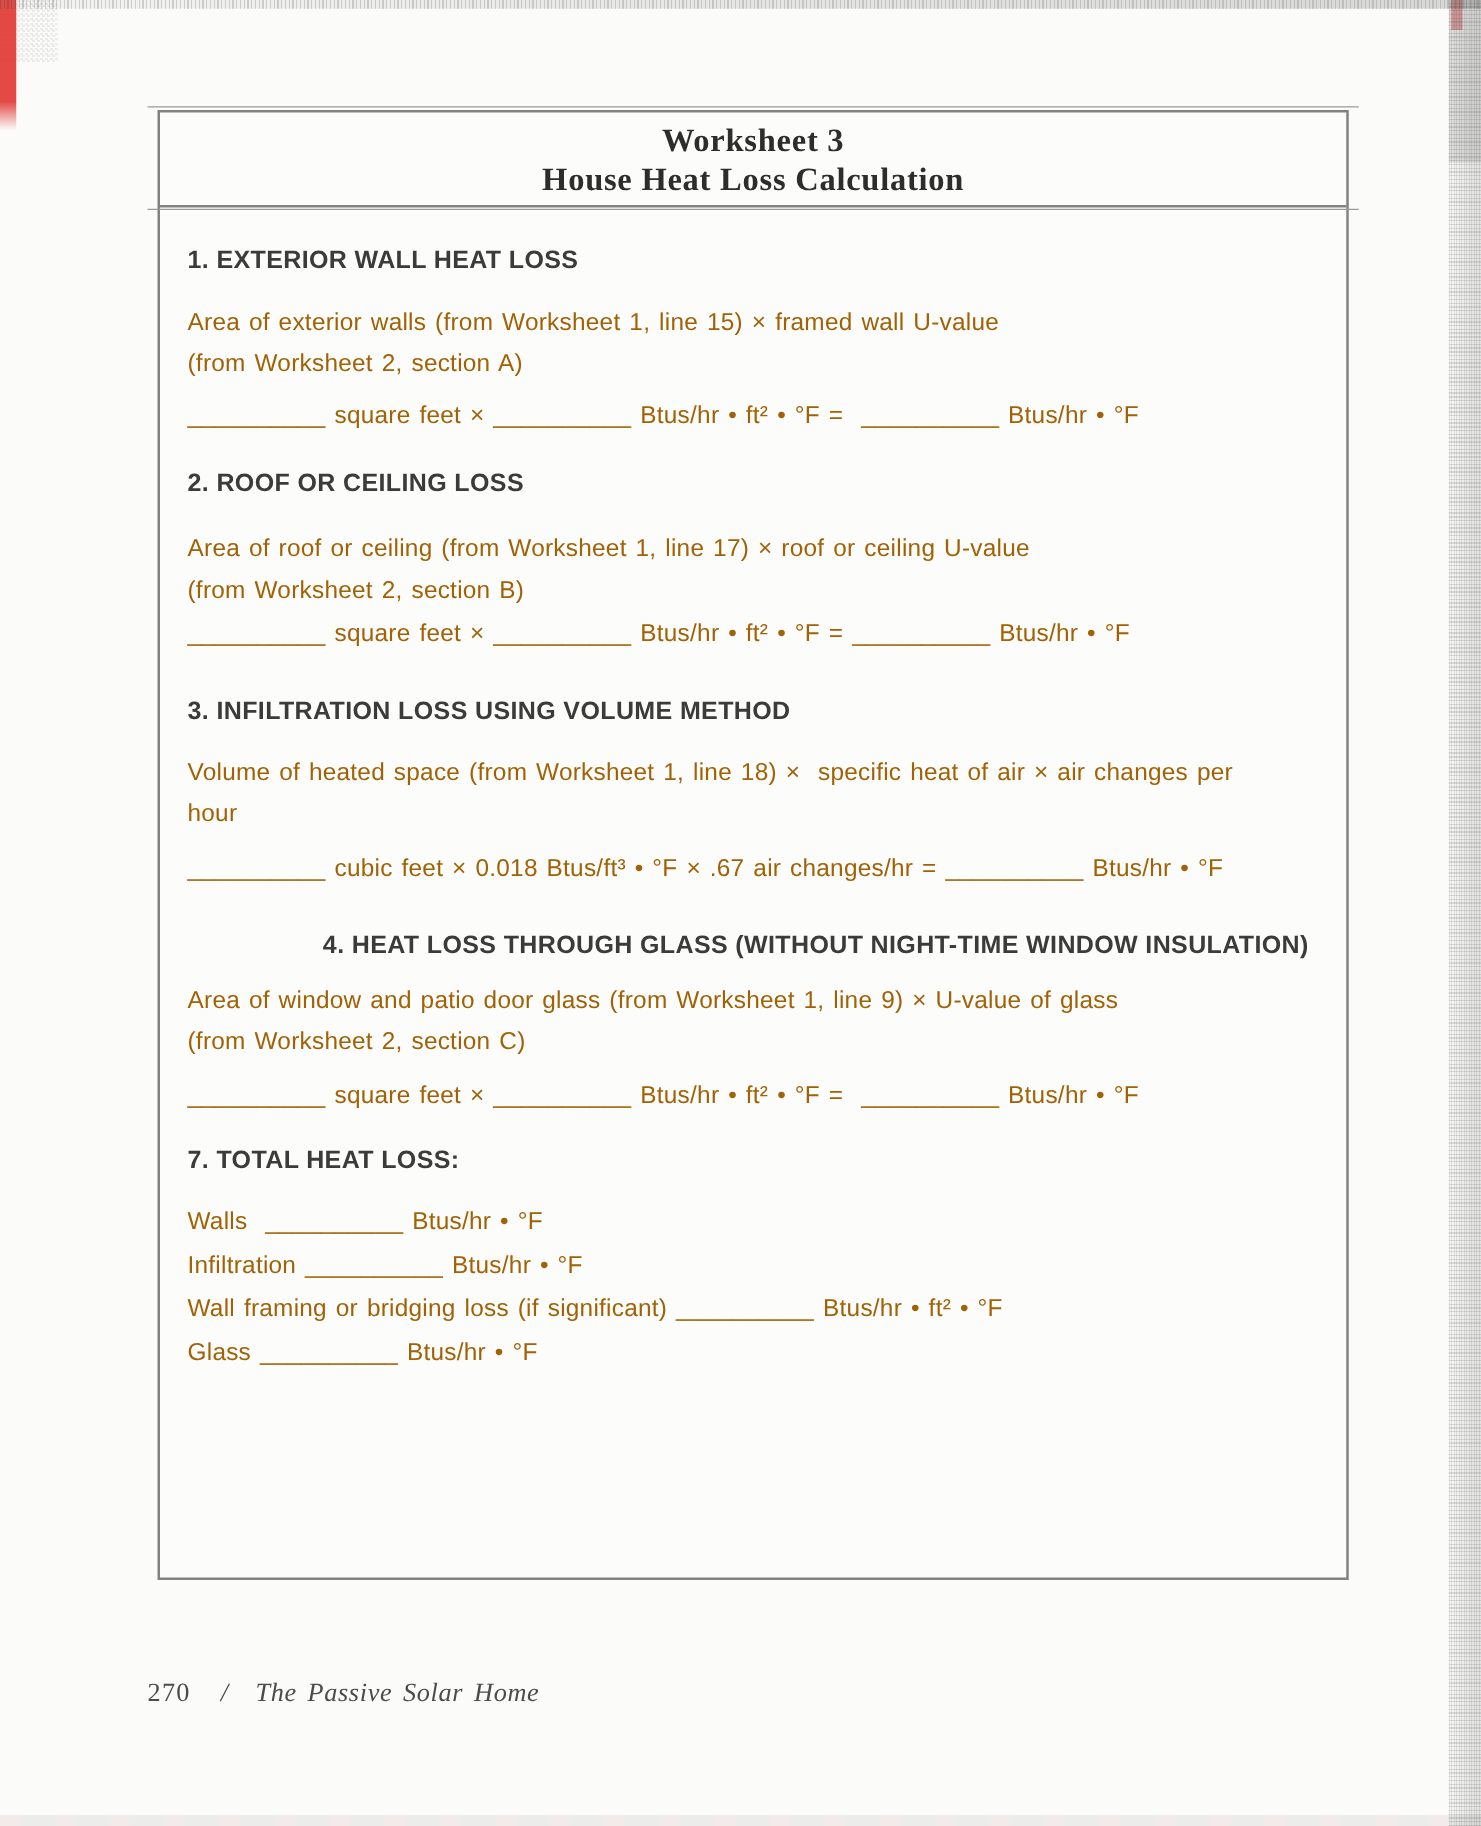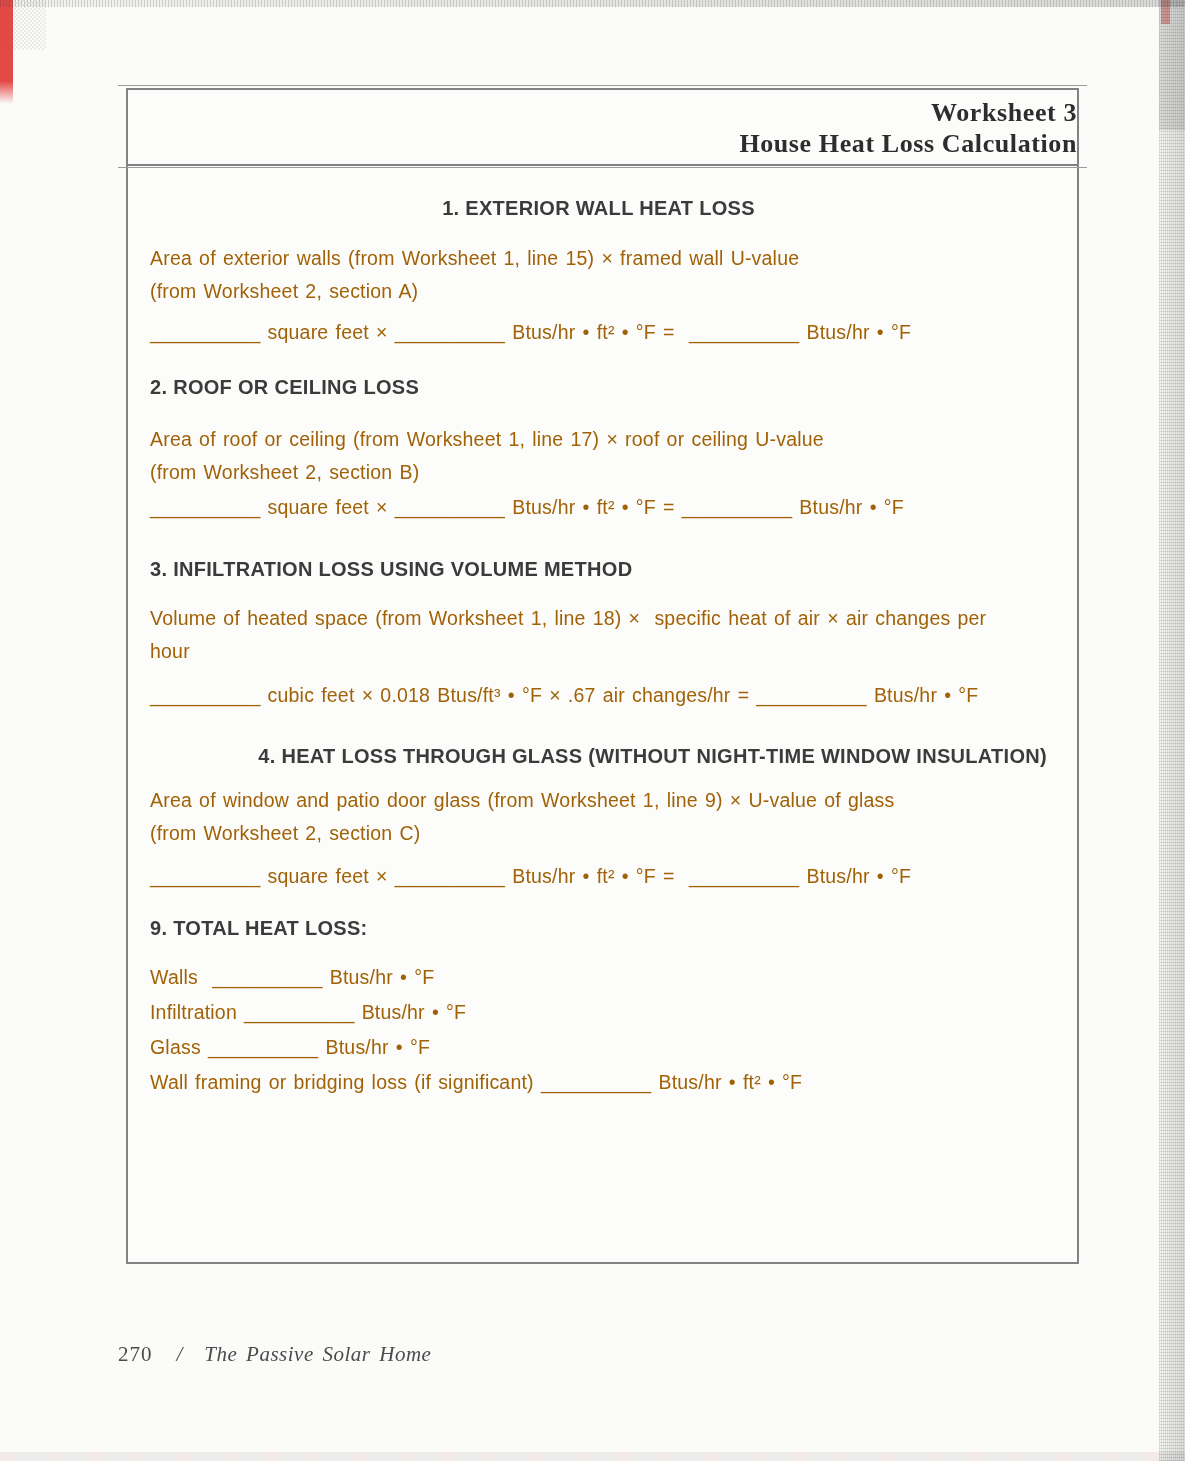--- a/index.html
+++ b/index.html
@@ -52,21 +52,21 @@
   }
   
   .ws-box {
     position:absolute; left:126px; top:88px;
     width:949px; height:1172px;
     border:2px solid #828282;
     background:rgba(255,255,255,.25);
   }
   .ws-title {
     position:relative;
-    text-align:right;
+    text-align:center;
     font-family:"Liberation Serif", serif;
     font-weight:700;
     font-size:26px; line-height:31px;
     letter-spacing:.6px;
     color:#2d2d2d;
     padding:7px 0 5px 0;
     border-bottom:2px solid #828282;
   }
   
   .hairline-top, .hairline-sep {
@@ -81,21 +81,21 @@
     letter-spacing:.3px; line-height:24px;
     white-space:pre-wrap;
   }
   .desc-line, .formula-line, .total-row {
     font-size:19.5px; color:#a16207; line-height:24px;
     letter-spacing:.2px; word-spacing:1.5px;
     white-space:pre-wrap;
     margin:0;
   }
   
-  .s1 .sec-heading { margin-top:30px;text-align:center; }
+  .s1 .sec-heading { margin-top:30px; }
   .s1 .d1 { margin-top:26px; } .s1 .d2 { margin-top:9px; } .s1 .formula-line { margin-top:17px; }
   .s2 .sec-heading { margin-top:31px; }
   .s2 .d1 { margin-top:28px; } .s2 .d2 { margin-top:9px; } .s2 .formula-line { margin-top:11px; }
   .s3 .sec-heading { margin-top:38px; }
   .s3 .d1 { margin-top:25px; } .s3 .d2 { margin-top:9px; } .s3 .formula-line { margin-top:20px; }
   .s4 .sec-heading { margin-top:37px;text-align:right; }
   .s4 .d1 { margin-top:20px; } .s4 .d2 { margin-top:9px; } .s4 .formula-line { margin-top:19px; }
   .s5 .sec-heading { margin-top:28px; }
   .s5 .total-row { margin-top:11px; }
   .s5 .r1 { margin-top:25px; }
@@ -153,25 +153,25 @@
     </div>
 
     <div class="s4">
       <div class="sec-heading">4. HEAT LOSS THROUGH GLASS (WITHOUT NIGHT-TIME WINDOW INSULATION)</div>
       <p class="desc-line d1">Area of window and patio door glass (from Worksheet 1, line 9) × U-value of glass</p>
       <p class="desc-line d2">(from Worksheet 2, section C)</p>
       <p class="formula-line">__________ square feet × __________ Btus/hr • ft² • °F =  __________ Btus/hr • °F</p>
     </div>
 
     <div class="s5">
-      <div class="sec-heading">9. TOTAL HEAT LOSS:</div>
+      <div class="sec-heading">7. TOTAL HEAT LOSS:</div>
       <p class="total-row r1">Walls  __________ Btus/hr • °F</p>
       <p class="total-row">Infiltration __________ Btus/hr • °F</p>
+      <p class="total-row">Wall framing or bridging loss (if significant) __________ Btus/hr • ft² • °F</p>
       <p class="total-row">Glass __________ Btus/hr • °F</p>
-      <p class="total-row">Wall framing or bridging loss (if significant) __________ Btus/hr • ft² • °F</p>
     </div>
 
   </div>
 </div>
 
 <div class="page-footer">
   <span class="num">270</span>
   <span class="sep">/</span>
   <span class="book">The Passive Solar Home</span>
 </div>

